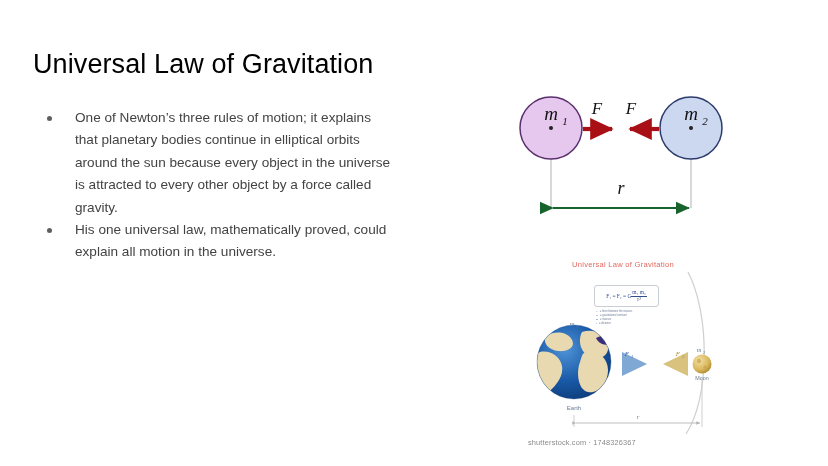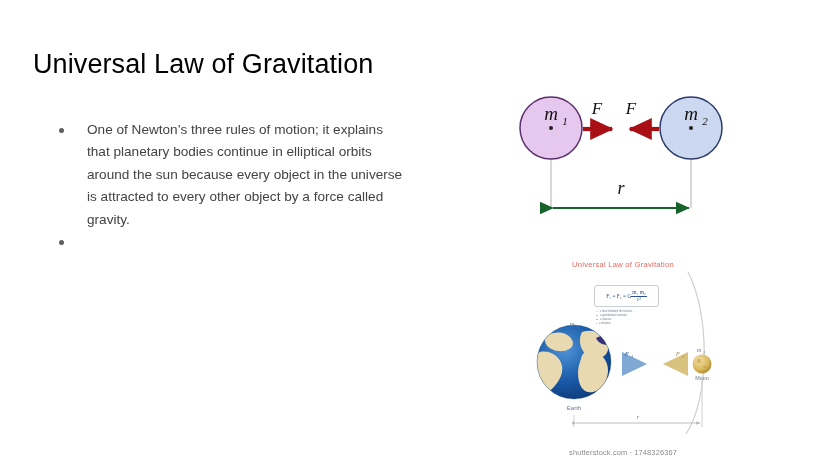--- a/index.html
+++ b/index.html
@@ -34,21 +34,21 @@
     line-height: 1.2;
     white-space: nowrap;
   }
 
   
   .body-list {
     position: absolute;
     left: 38px;
     top: 107px;
     width: 355px;
-    margin: 12px;
+    margin: 0;
     padding: 0;
     list-style: none;
   }
   .bullet-item {
     position: relative;
     padding-left: 37px;
     font-size: 13.6px;
     line-height: 22.4px;
     color: #434343;
     margin: 0 0 0 0;
@@ -150,42 +150,43 @@
     position: absolute;
     left: 0;
     top: 0;
     width: 190px;
     height: 185px;
   }
   .stock-art svg { display: block; }
   .stock-credit {
     position: absolute;
     left: 0;
-    top: 196px;
+    top: 186px;
     width: 190px;
-    text-align: center;
+    text-align: left;
     font-size: 7.4px;
     color: #8a8a8a;
     letter-spacing: 0.15px;
   }
 </style>
 </head>
 <body>
 
 <div class="slide">
 
   <div class="slide-title">Universal Law of Gravitation</div>
 
   <ul class="body-list">
     <li class="bullet-item">
       <span class="bullet-dot"></span>
       <span>One of Newton’s three rules of motion; it explains that planetary bodies continue in elliptical orbits around the sun because every object in the universe is attracted to every other object by a force called gravity.</span>
     </li>
     <li class="bullet-item">
       <span class="bullet-dot"></span>
+      <span>His one universal law, mathematically proved, could explain all motion in the universe.</span>
     </li>
   </ul>
 
   <div class="force-diagram">
     <svg width="235" height="135" viewBox="0 0 235 135" xmlns="http://www.w3.org/2000/svg">
       <defs>
         <marker id="redArrowR" markerWidth="6" markerHeight="6" refX="5.2" refY="3" orient="auto" markerUnits="strokeWidth">
           <path d="M0,0.4 L5.6,3 L0,5.6 Z" fill="#a91016"></path>
         </marker>
         <marker id="redArrowL" markerWidth="6" markerHeight="6" refX="5.2" refY="3" orient="auto" markerUnits="strokeWidth">

